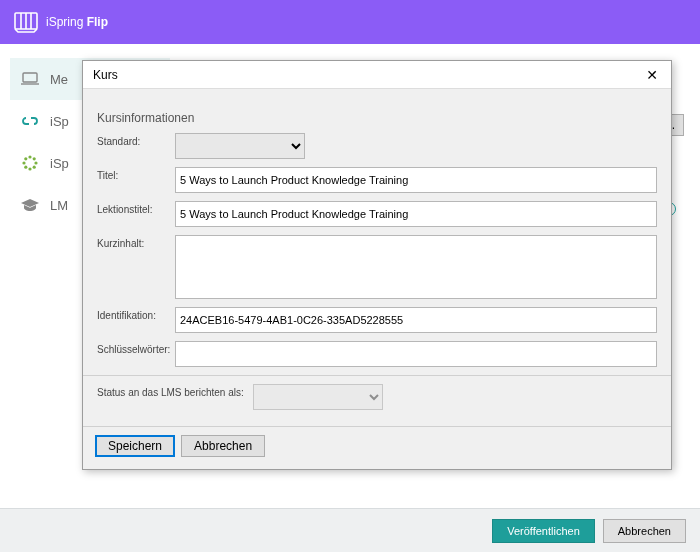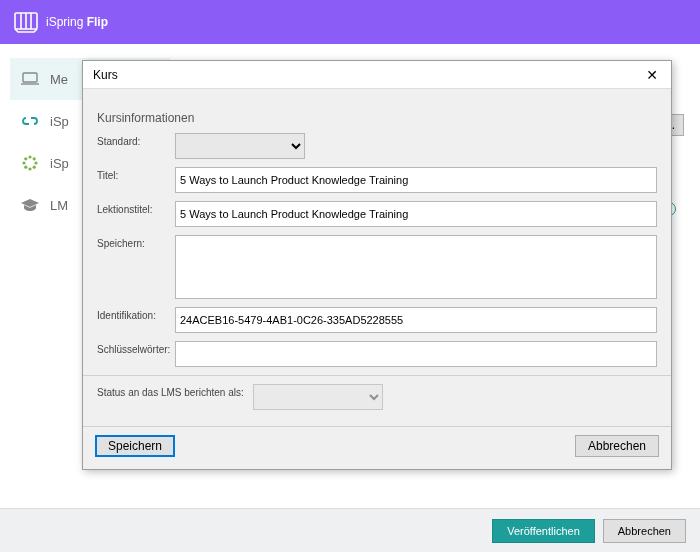--- a/index.html
+++ b/index.html
@@ -27,21 +27,21 @@
 .group-title{font-size:12px;color:#555;margin:12px 0 8px}
 .row{display:flex;align-items:flex-start;margin-bottom:8px}
 .row label{width:78px;font-size:10px;color:#444;padding-top:3px}
 .row.w2 label{width:156px}
 .row select,.row input,.row textarea{border:1px solid #b7b7b7;background:#fff;font-size:11px;padding:12px 4px;height:20px}
 .row input{flex:1}
 .row select{width:130px;height:21px;background:#e8e8e8}
 .row select:disabled{color:#666}
 .row textarea{flex:1;height:64px;resize:none;font-family:inherit}
 .divider{border-top:1px solid #d0d0d0;margin:6px -14px 8px}
-.modal-footer{display:flex;justify-content:space-between;gap:6px;padding:8px 12px 12px;border-top:1px solid #d0d0d0}
+.modal-footer{display:flex;justify-content:flex-start;gap:6px;padding:8px 12px 12px;border-top:1px solid #d0d0d0}
 .mbtn{height:22px;padding:0 12px;border:1px solid #adadad;background:#e1e1e1;font-size:12px;cursor:pointer}
 .mbtn.default{border-color:#0078d7;box-shadow:0 0 0 1px #0078d7 inset}
 </style>
 </head>
 <body>
 
 <div class="header">
   <div class="header-logo">
     <svg width="24" height="22" viewBox="0 0 24 22" fill="none" stroke="#fff" stroke-width="1.6">
         <rect x="1" y="2" width="22" height="16" rx="1"></rect>
@@ -120,21 +120,21 @@
     </div>
     <div class="row">
       <label>Titel:</label>
       <input value="5 Ways to Launch Product Knowledge Training" style="">
     </div>
     <div class="row">
       <label>Lektionstitel:</label>
       <input value="5 Ways to Launch Product Knowledge Training" style="">
     </div>
     <div class="row">
-      <label>Speichern:</label>
+      <label>Kurzinhalt:</label>
       <textarea style=""></textarea>
     </div>
     <div class="row">
       <label>Identifikation:</label>
       <input value="24ACEB16-5479-4AB1-0C26-335AD5228555" style="">
     </div>
     <div class="row">
       <label>Schlüsselwörter:</label>
       <input value="" style="">
     </div>

